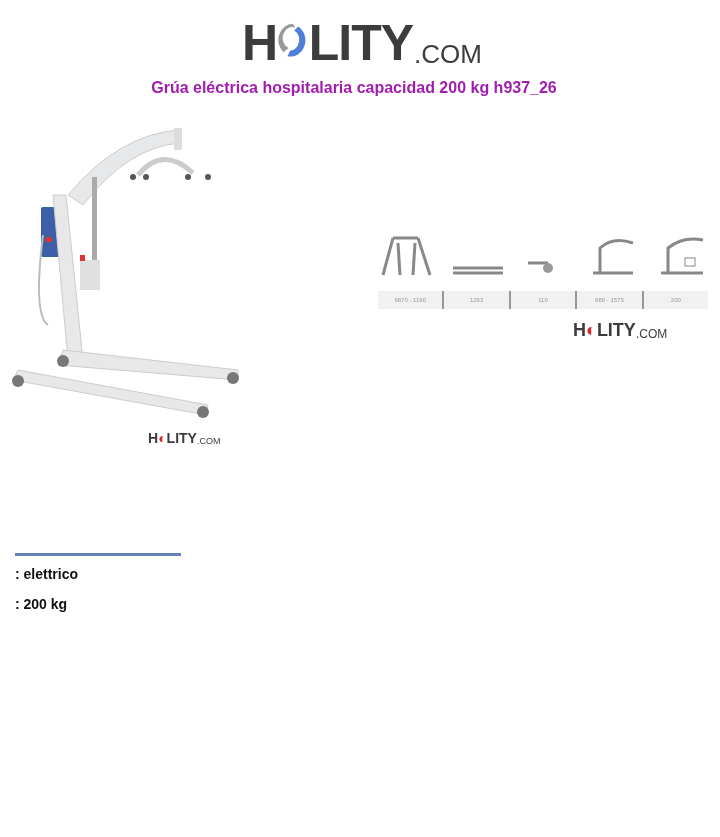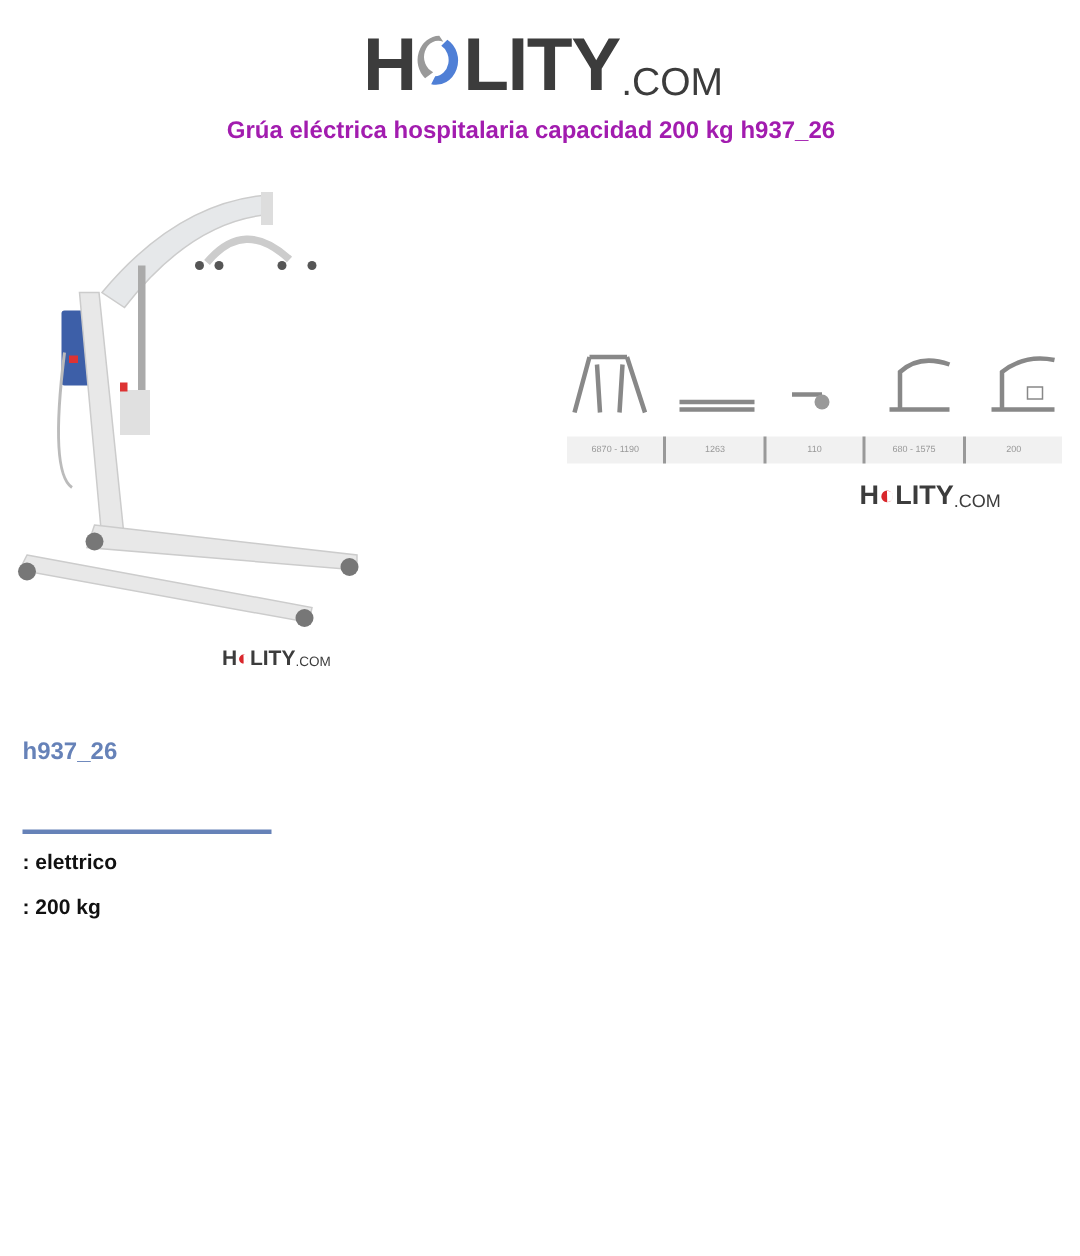--- a/index.html
+++ b/index.html
@@ -85,18 +85,17 @@
   </div>
   <div class="smalllogo" style="left:195px;top:92px;font-size:18px;">
     <span>H</span>
       <span style="color:#d9262b;">◐</span>
       <span>LITY</span>
       <span style="font-weight:normal;font-size:12px;">.COM</span>
   </div>
 </div>
 
 <div class="ptitle">
-  <div>h937_26</div>
 </div>
 <div class="uline"></div>
 
 <div class="spec" style="top:566px;">: elettrico</div>
 <div class="spec" style="top:585px;margin-top:11px;">: 200 kg</div>
 
 </body></html>

